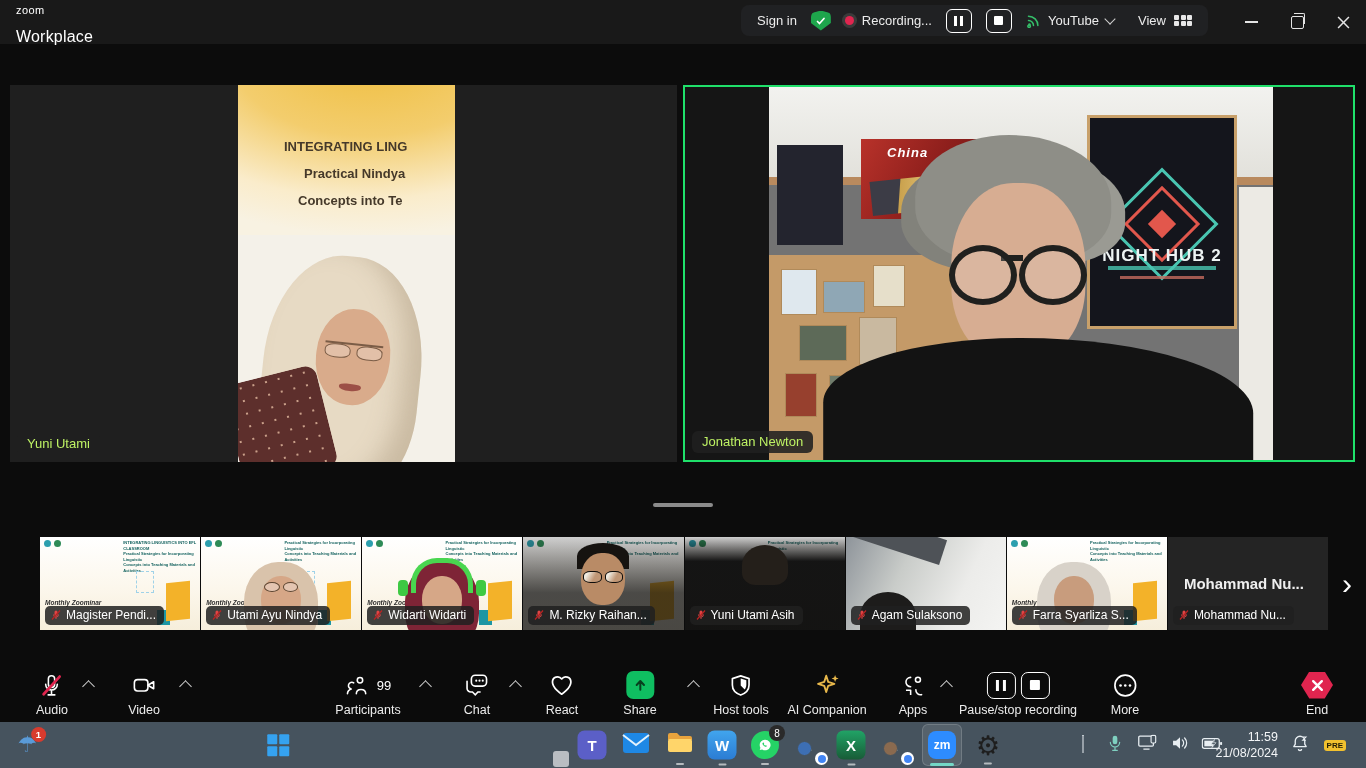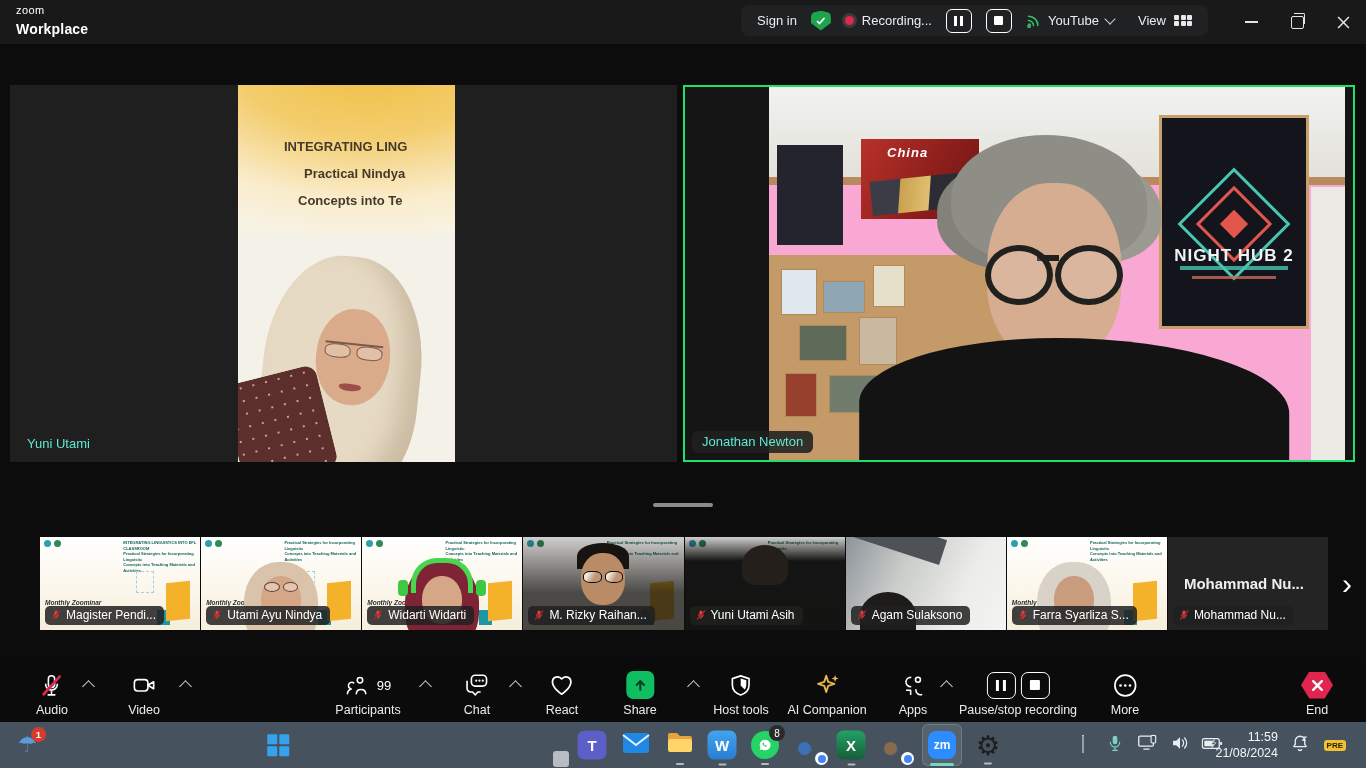--- a/index.html
+++ b/index.html
@@ -2,21 +2,21 @@
 <html><head>
 <meta charset="utf-8">
 <style>
   html,body{margin:0;padding:0;}
   body{width:1366px;height:768px;background:#0c0c0c;font-family:"Liberation Sans",sans-serif;overflow:hidden;position:relative;-webkit-font-smoothing:antialiased;}
 
   
   #titlebar{position:absolute;top:0;left:0;width:1366px;height:44px;background:#191919;}
   .logo{position:absolute;left:16px;top:5px;color:#fff;line-height:1;}
   .logo .z{font-size:11px;letter-spacing:.4px;}
-  .logo .w{font-size:14px;font-weight:700;margin-top:6px;letter-spacing:.2px;}
+  .logo .w{font-size:16px;font-weight:400;margin-top:13px;letter-spacing:.2px;}
   .tb-cluster{position:absolute;right:158px;top:5px;height:31px;background:#202123;border-radius:8px;display:flex;align-items:center;padding:0 16px;gap:14px;color:#ececec;font-size:13px;}
   .shield{width:20px;height:20px;background:#1ea54c;border-radius:6px 6px 8px 8px;clip-path:polygon(50% 0,100% 14%,100% 62%,50% 100%,0 62%,0 14%);display:flex;align-items:center;justify-content:center;}
   .shield svg{display:block;}
   .recdot{width:9px;height:9px;border-radius:50%;background:#e0254f;box-shadow:0 0 0 3px #3a3a3a;}
   .ctlbtn{width:24px;height:22px;border:1.6px solid #fff;border-radius:6px;display:flex;align-items:center;justify-content:center;}
   .pausebars{display:flex;gap:3px;}
   .pausebars i{display:block;width:3px;height:10px;background:#fff;}
   .stopsq{width:9px;height:9px;background:#fff;border-radius:1px;}
   .chev-dn{width:7px;height:7px;border-right:1.5px solid #cfcfcf;border-bottom:1.5px solid #cfcfcf;transform:rotate(45deg);margin-top:-3px;}
   .grid-ic{display:grid;grid-template-columns:5px 5px 5px;grid-template-rows:5px 5px;gap:1.5px;}
@@ -24,37 +24,37 @@
   .winbtns{position:absolute;right:0;top:0;height:44px;display:flex;}
   .winbtn{width:46px;height:44px;display:flex;align-items:center;justify-content:center;}
   .minus{width:13px;height:1.6px;background:#e4e4e4;}
   .restore{width:11px;height:11px;border:1.5px solid #e4e4e4;border-radius:2px;position:relative;}
   .restore:before{content:"";position:absolute;left:2px;top:-4px;width:10px;height:10px;border:1.5px solid #e4e4e4;border-left:none;border-bottom:none;border-radius:0 2px 0 0;}
 
   
   .tile{position:absolute;top:85px;height:377px;overflow:hidden;}
   #tile-yuni{left:10px;width:667px;background:#1f1f1f;}
   #tile-jonathan{left:683px;width:672px;background:#151515;border:2px solid #1fe06a;box-sizing:border-box;}
-  .namechip{position:absolute;left:7px;bottom:7px;background:rgba(32,32,32,.88);color:#5eead4;font-size:13px;padding:3px 10px 4px;border-radius:6px;z-index:9;white-space:nowrap;}
+  .namechip{position:absolute;left:7px;bottom:7px;background:rgba(32,32,32,.88);color:#bef264;font-size:13px;padding:3px 10px 4px;border-radius:6px;z-index:9;white-space:nowrap;}
 
   
   .yuni-video{position:absolute;left:228px;top:0;width:217px;height:377px;background:#f4f1e9;overflow:hidden;}
   .slide-top{position:absolute;left:0;top:0;width:100%;height:150px;background:radial-gradient(ellipse 140% 120% at 60% -20%,#efbe3f 0%,#f3cd6d 45%,#faeccb 80%,#f8f2e2 100%);}
   .slide-lines{position:absolute;top:16px;left:0;width:100%;color:#45392a;font-weight:700;font-size:13px;line-height:27px;white-space:nowrap;margin-top:32px;}
   .slide-lines div{overflow:hidden;}
   .sl1{margin-left:46px;}.sl2{margin-left:66px;}.sl3{margin-left:60px;}
   .hijab{position:absolute;left:24px;bottom:-34px;width:158px;height:240px;background:#e7dac4;border-radius:46% 46% 38% 38%;transform:rotate(6deg);box-shadow:inset -18px -10px 24px rgba(150,130,100,.35);}
   .face{position:absolute;left:52px;bottom:92px;width:74px;height:96px;background:#d9ab8b;border-radius:48%;}
   .face .glasses{position:absolute;left:8px;top:34px;width:58px;height:14px;border-top:2px solid #7a5c46;display:flex;gap:6px;}
   .face .glasses i{flex:1;height:12px;border:1.5px solid #7a5c46;border-radius:40%;background:rgba(255,255,255,.25);}
   .face .lips{position:absolute;left:26px;bottom:14px;width:22px;height:7px;background:#9c4f46;border-radius:40% 40% 60% 60%;}
   .batik{position:absolute;left:-6px;bottom:-16px;width:96px;height:104px;transform:rotate(-14deg);background:radial-gradient(circle 2.5px at 6px 6px,#caa08a 55%,transparent 58%) 0 0/13px 13px,#5d2f2c;border-radius:12px;}
 
   
-  .jn-video{position:absolute;left:84px;top:0;width:576px;height:373px;background:#f9a8d4;overflow:hidden;}
+  .jn-video{position:absolute;left:84px;top:0;width:504px;height:373px;background:#737373;overflow:hidden;}
   .ceiling{position:absolute;left:0;top:0;width:100%;height:92px;background:linear-gradient(#f2f2ef,#e2e1db);}
   .wallrail{position:absolute;left:0;top:90px;width:100%;height:8px;background:#b98a5e;}
   .cork{position:absolute;left:0;top:168px;width:235px;height:205px;background:#c49a68;}
   .photo{position:absolute;background:#efece4;border:1px solid #b08a5a;}
   .poster-dark{position:absolute;left:8px;top:58px;width:66px;height:100px;background:#23242e;}
   .poster-china{position:absolute;left:92px;top:52px;width:118px;height:80px;background:linear-gradient(120deg,#b8322a,#8e1f1c 55%,#6d1513);}
   .china-word{position:absolute;left:26px;top:6px;color:#fff;font-size:13px;font-style:italic;font-weight:700;letter-spacing:1px;}
   .china-art{position:absolute;left:10px;bottom:8px;width:96px;height:34px;background:linear-gradient(100deg,#3c3c46 30%,#caa24e 31%,#e0be72 60%,#2c2c34 61%);transform:rotate(-6deg);}
   .nh-poster{position:absolute;right:36px;top:28px;width:150px;height:214px;background:#14151c;border:3px solid #c8a06a;box-sizing:border-box;}
   .nh-art{position:absolute;left:50%;top:66px;width:74px;height:74px;transform:translateX(-50%) rotate(45deg);border:3px solid #49c5b1;display:flex;align-items:center;justify-content:center;}

